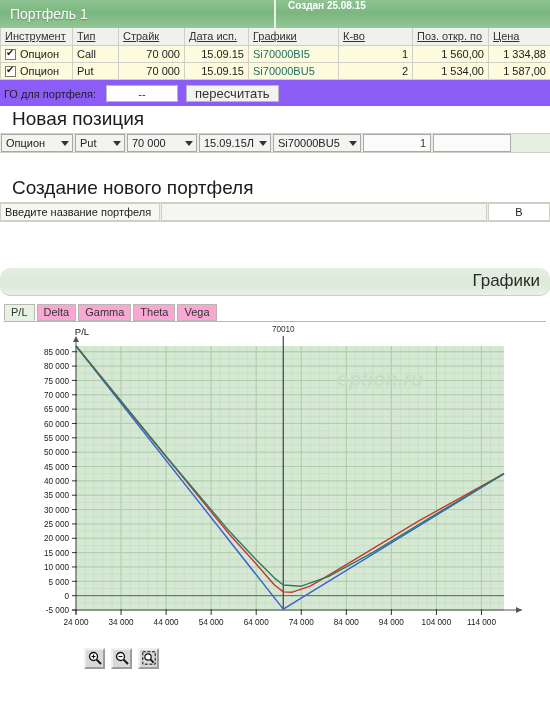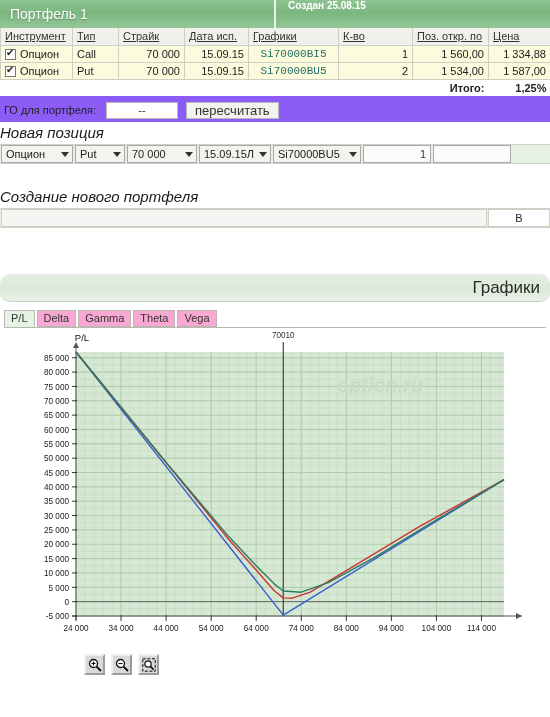--- a/index.html
+++ b/index.html
@@ -50,21 +50,21 @@
     background:#fcfbdd;
     border:1px solid #cfcfc6;
     height:17px; padding:0 4px;
     font-size:11px;
     white-space:nowrap;
   }
   td.c-instr { text-align:left; padding-left:2px; }
   td.c-type  { text-align:left; }
   td.c-num   { text-align:right; }
   td.c-date  { text-align:right; }
-  td.c-contract { text-align:center; color:#1f6f63;font-family:Liberation Mono, monospace; }
+  td.c-contract { text-align:left; color:#1f6f63; }
   td.c-qty { text-align:right; background:#fcfbdd; border-color:#9a9a80;}
   .chk {
     display:inline-block; width:11px; height:11px;
     border:1px solid #7a7a6a; background:#ffffff;
     vertical-align:-2px; margin-right:4px; position:relative;
   }
   .chk:after {
     content:"\2714"; position:absolute; left:0px; top:-3px;
     font-size:10px; color:#222; line-height:12px;
   }
@@ -83,21 +83,21 @@
     padding:0;
   }
   .recalc-btn {
     margin-left:8px; height:17px;
     background:#f2f2ee; border:1px solid #b9b9b9;
     font-size:13px; font-family:"Liberation Sans", sans-serif;
     color:#333; padding:0 8px; cursor:pointer;
   }
 
   
-  .h2 { font-size:15px; font-weight:normal; color:#1b1b1b; padding:2px 0 3px 0;font-style:italic; }
+  .h2 { font-size:19px; font-weight:normal; color:#1b1b1b; padding:2px 0 3px 12px; }
 
   
   .newpos {
     display:flex; align-items:stretch;
     background:#e6f0e3; height:20px; width:100%;
     border-top:1px solid #cfcfc6;
     border-bottom:1px solid #cfcfc6;
   }
   .sel {
     position:relative; background:#f3f3f0;
@@ -227,25 +227,20 @@
     <tr>
       <td class="c-instr"><span class="chk"></span><span>Опцион</span></td>
       <td class="c-type">Put</td>
       <td class="c-num">70 000</td>
       <td class="c-date">15.09.15</td>
       <td class="c-contract">Si70000BU5</td>
       <td class="c-qty">2</td>
       <td class="c-num">1 534,00</td>
       <td class="c-num">1 587,00</td>
     </tr>
-    <tr class="total">
-      <td colspan="6"></td>
-      <td>Итого:</td>
-      <td>1,25%</td>
-    </tr>
   </tbody>
 </table>
 
 <div class="gorow">
   <span class="lbl">ГО для портфеля:</span>
   <input class="go-input" type="text" value="--" style="">
   <button class="recalc-btn">пересчитать</button>
 </div>
 
 <div class="h2">Новая позиция</div>
@@ -271,20 +266,21 @@
     <span class="arrow"></span>
   </div>
   <div class="npfield" style="width:68px">1</div>
   <div class="npfield" style="width:78px"></div>
 </div>
 
 <div class="spacer-white" style="height:22px"></div>
 
 <div class="h2">Создание нового портфеля</div>
 <div class="createrow">
+  <div class="cp-lbl">Введите название портфеля</div>
   <input class="cp-input" type="text" value="" style="">
   <div class="cp-btn">В</div>
 </div>
 
 <div class="spacer-white" style="height:46px"></div>
 
 <div class="graphs-bar">
   <span>Графики</span>
 </div>
 

